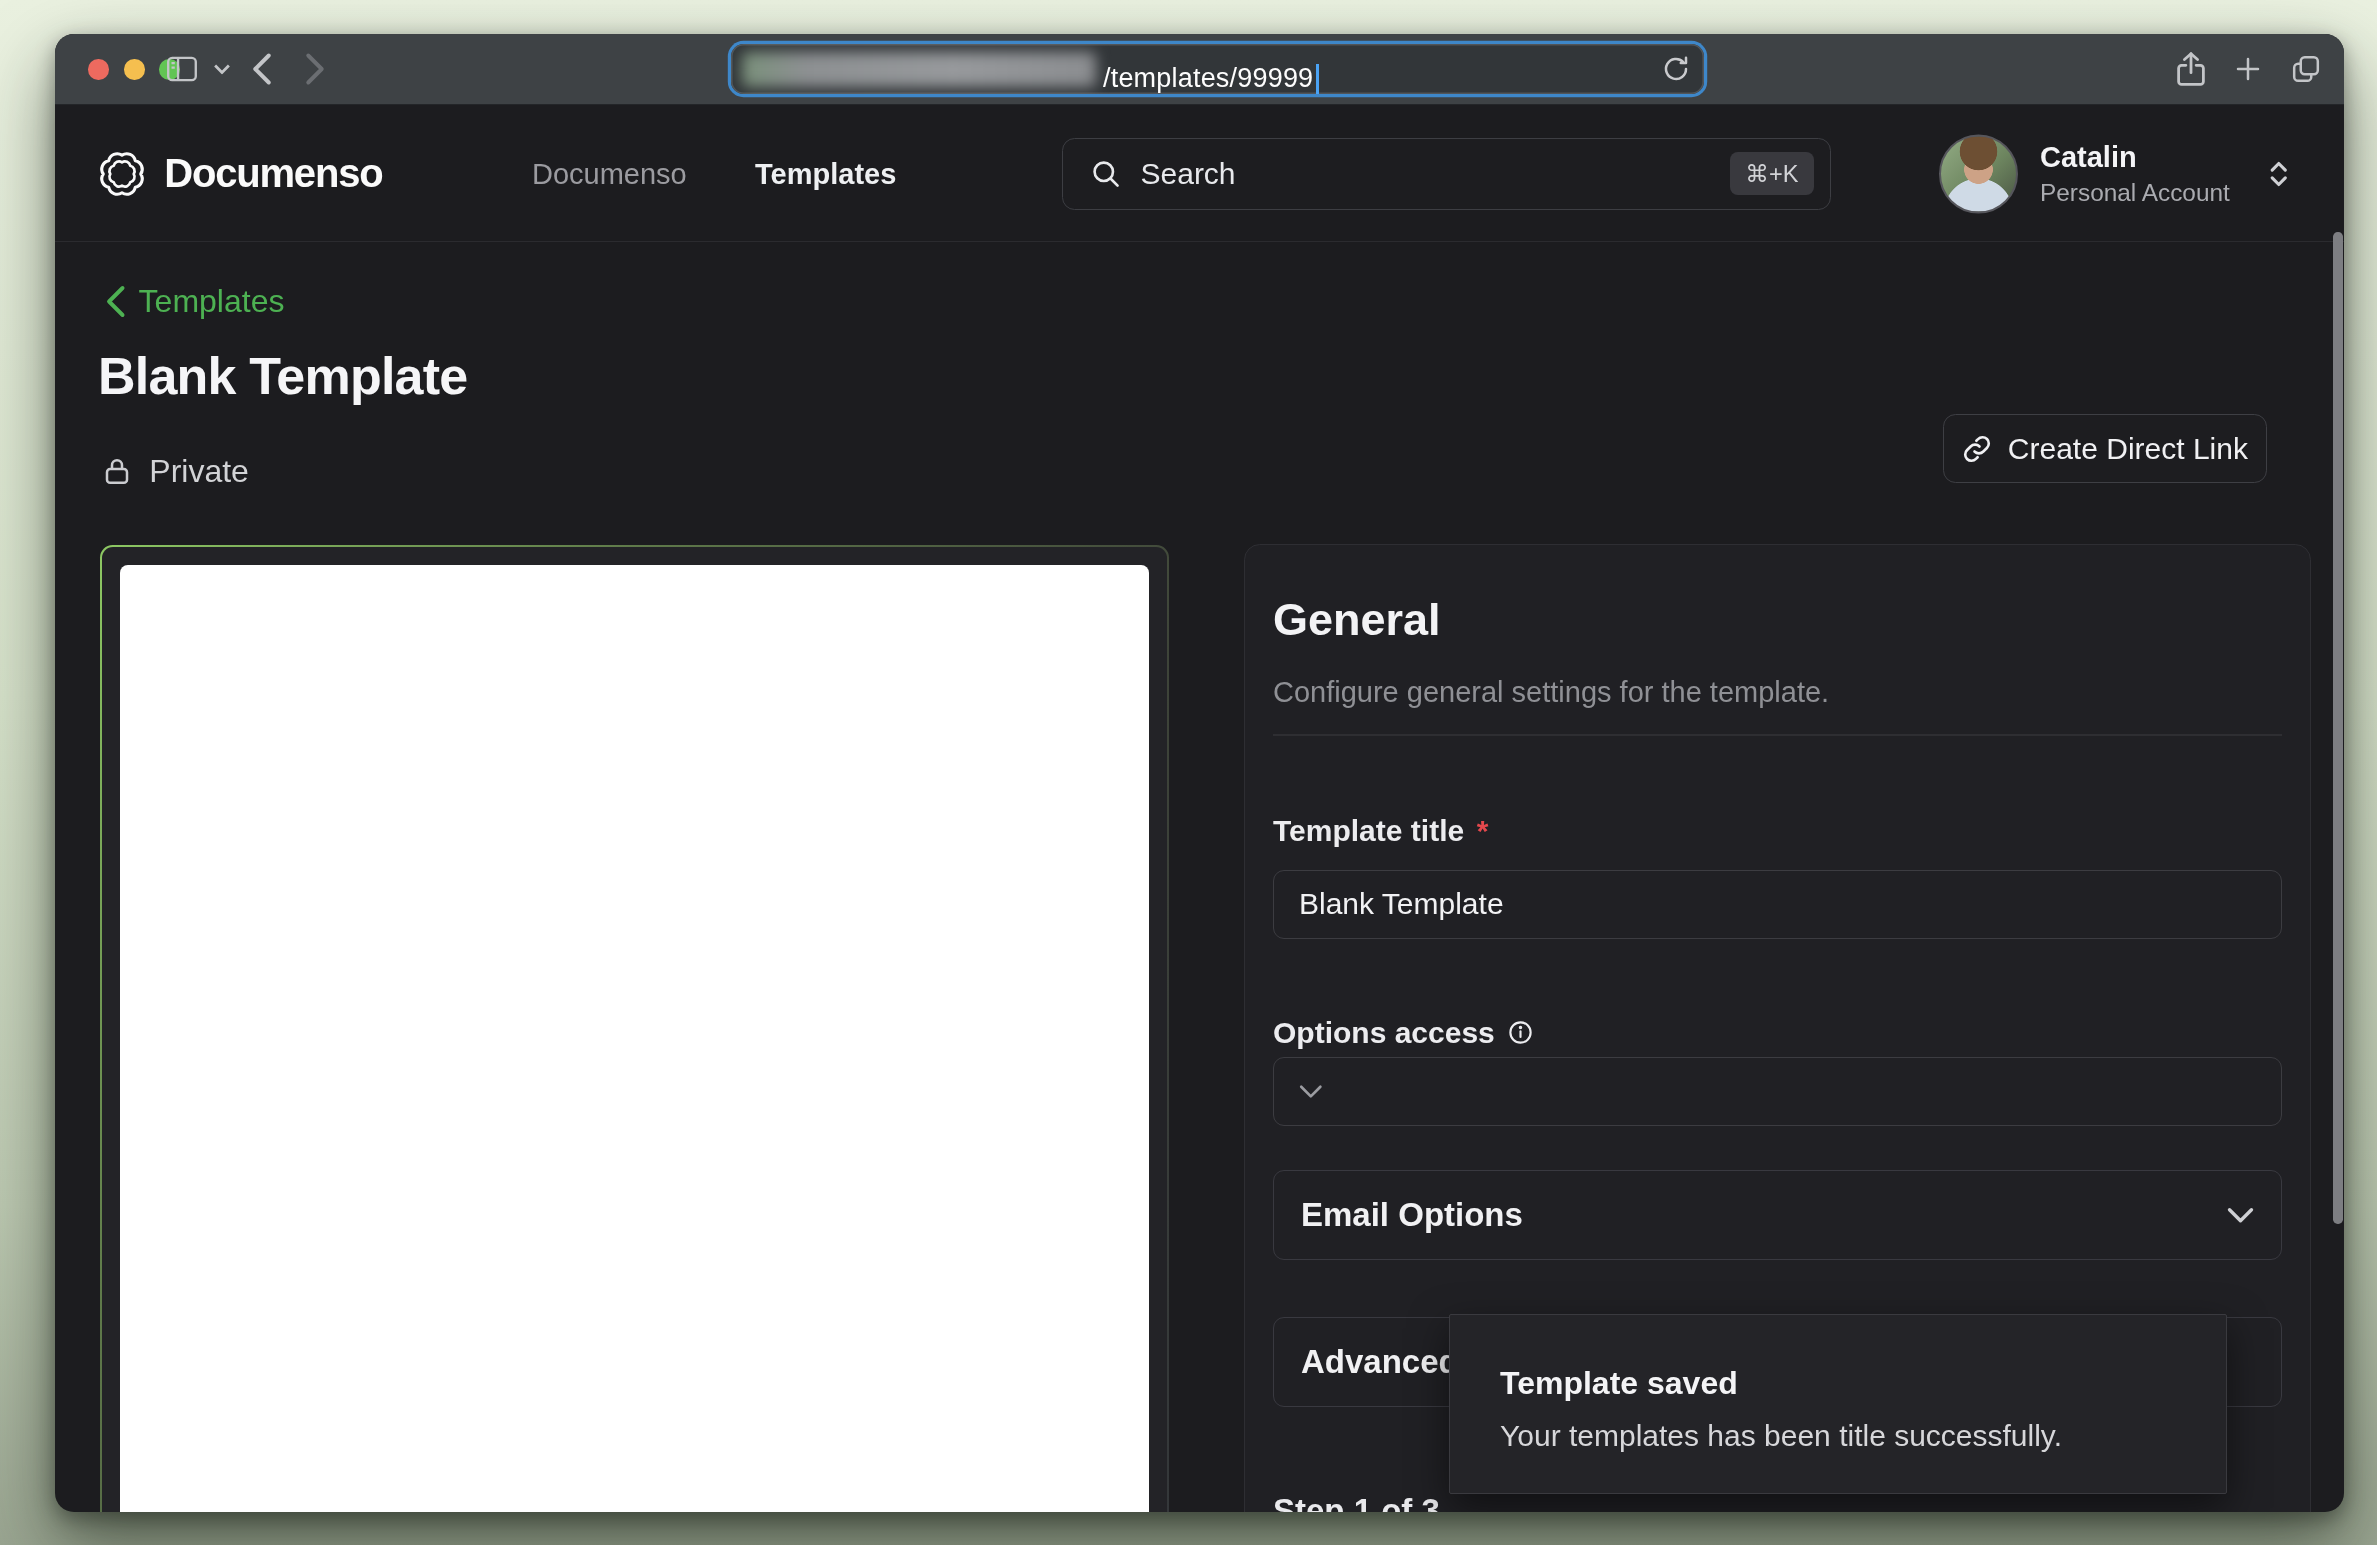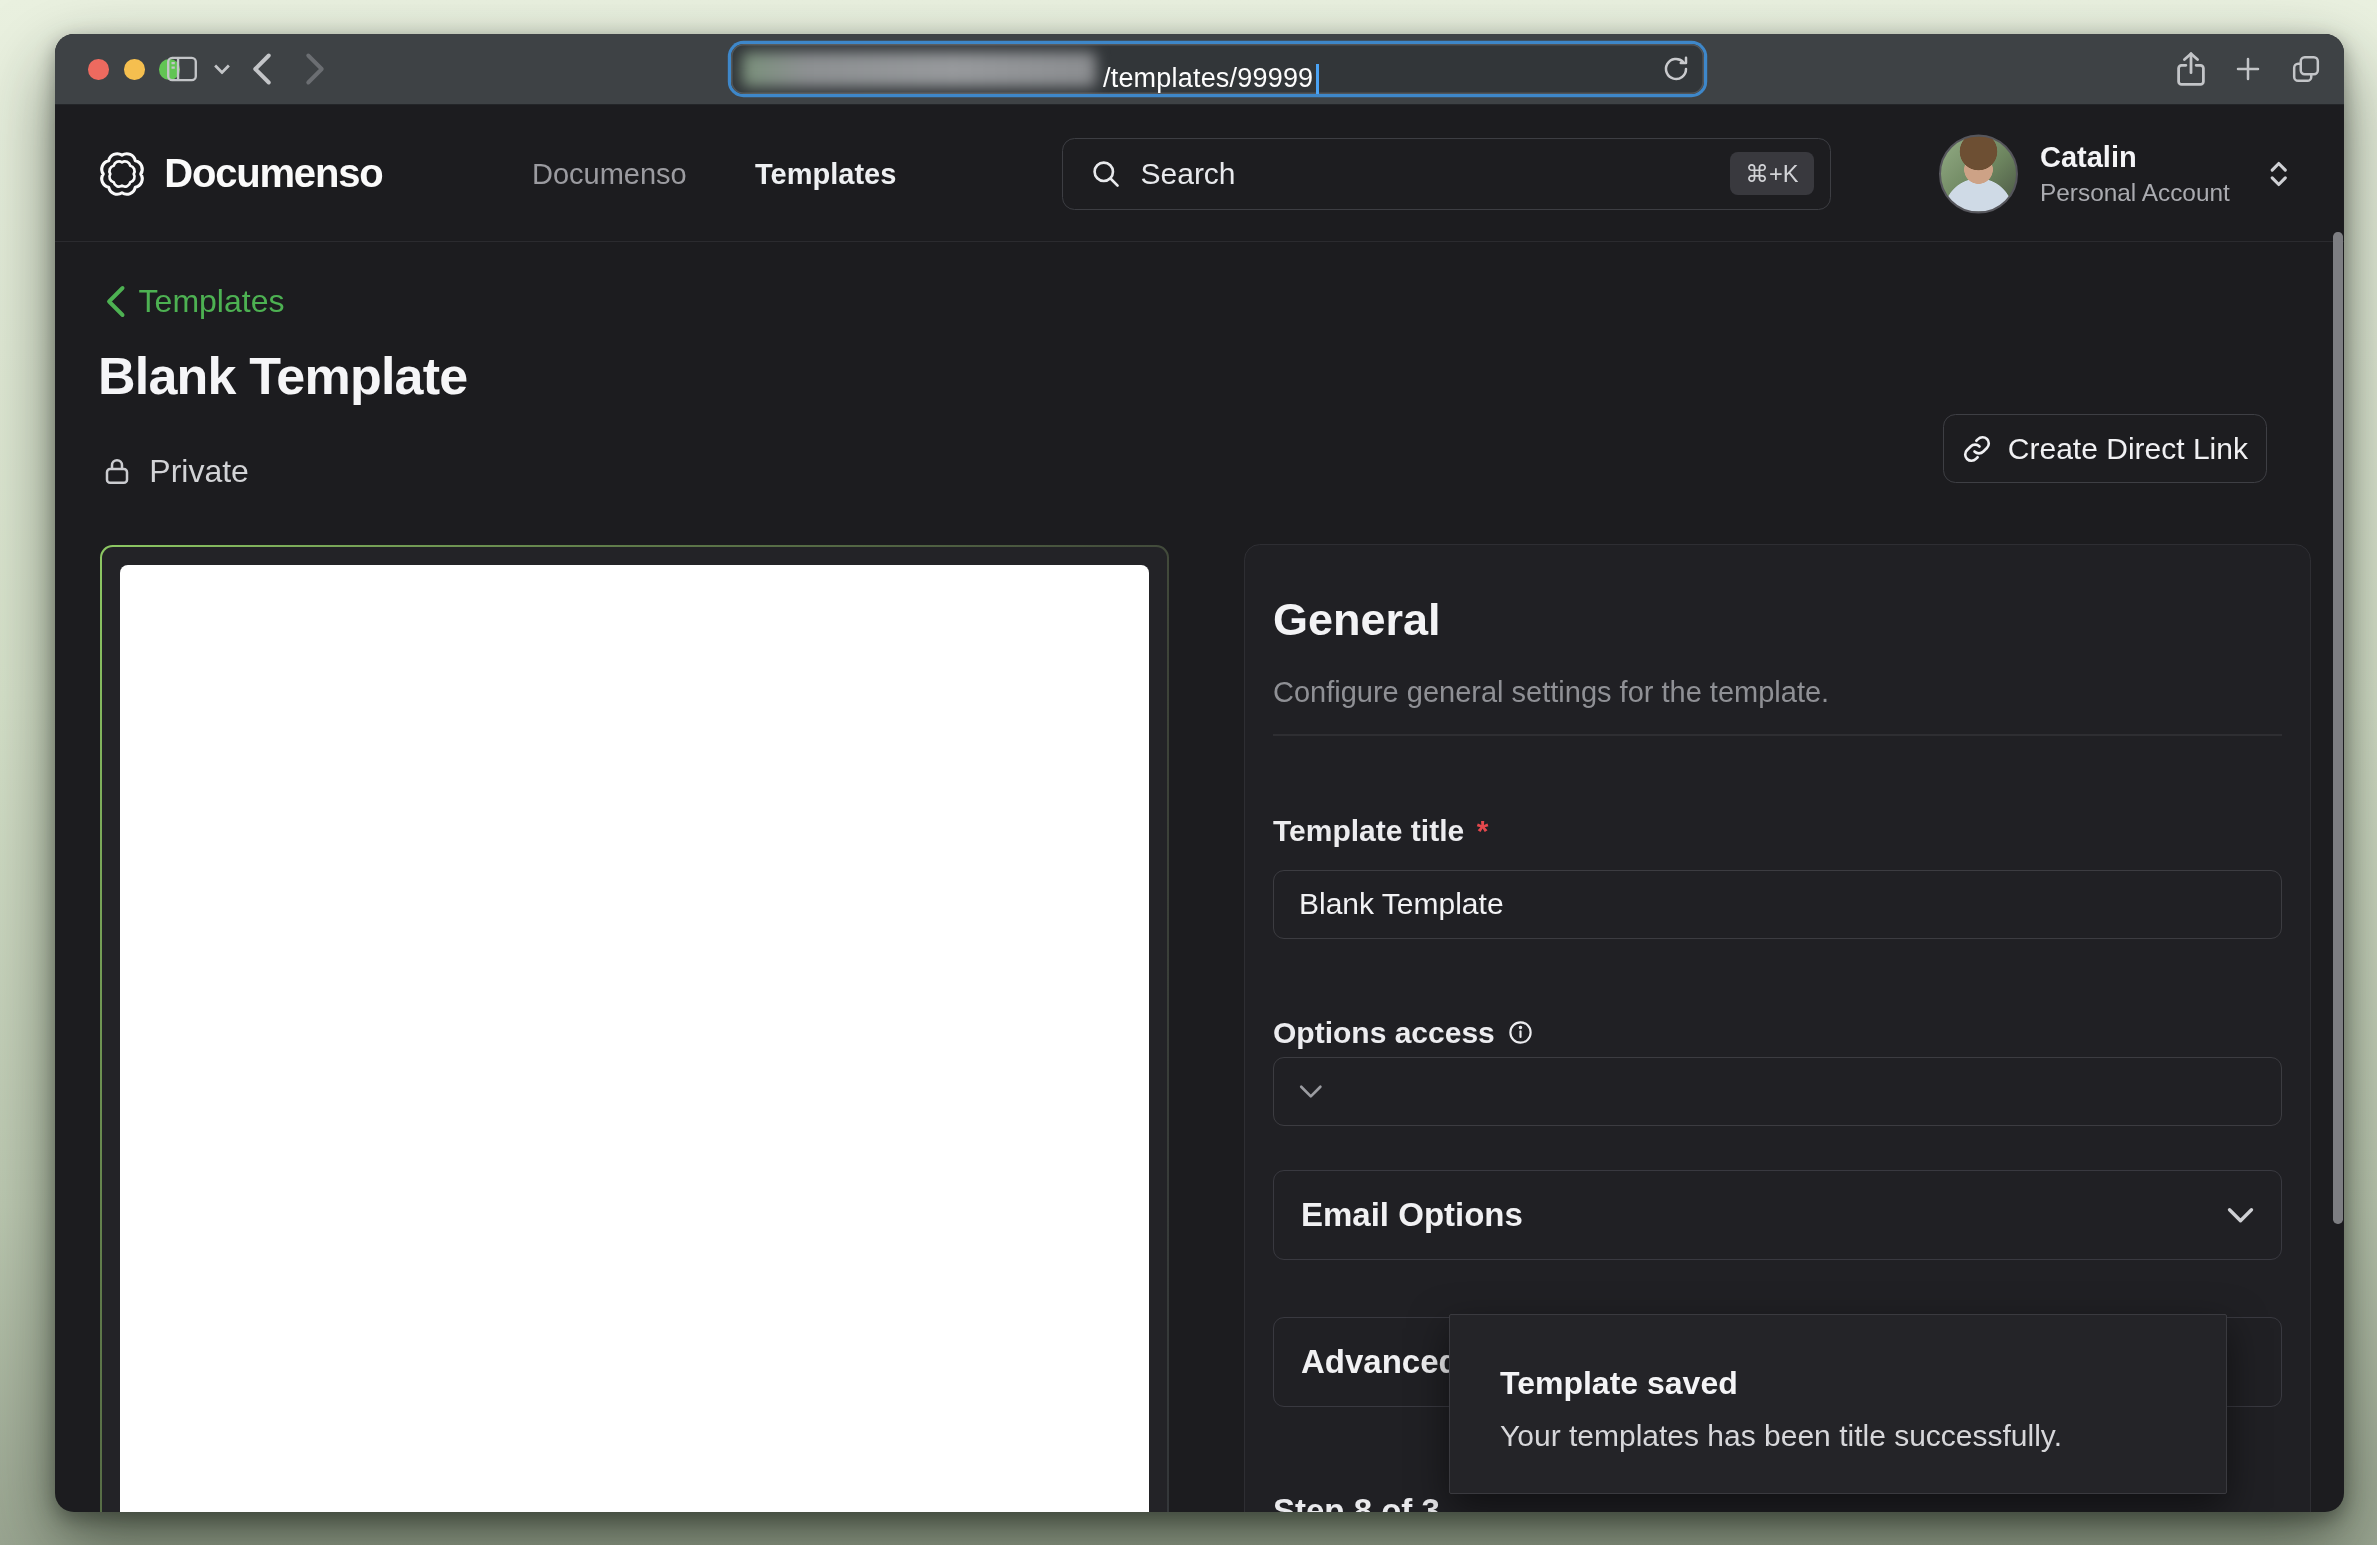--- a/index.html
+++ b/index.html
@@ -316,21 +316,21 @@
         <svg width="27" height="17.3" viewBox="0 0 16 10" fill="none" stroke="currentColor" stroke-width="2" stroke-linecap="round" stroke-linejoin="round">
             <path d="M1.5 1.5L8 8l6.5-6.5"></path>
           </svg>
       </span>
     </div>
 
     <div class="collapse c-adv">
       <span class="collapse-label">Advanced Options</span>
     </div>
 
-    <div class="step-label">Step 8 of 3</div>
+    <div class="step-label">Step 1 of 3</div>
   </div>
 
   <div class="toast">
     <div class="toast-title">Template saved</div>
     <div class="toast-msg">Your templates has been title successfully.</div>
   </div>
 
   <div class="scrollbar"></div>
 
 </div>

